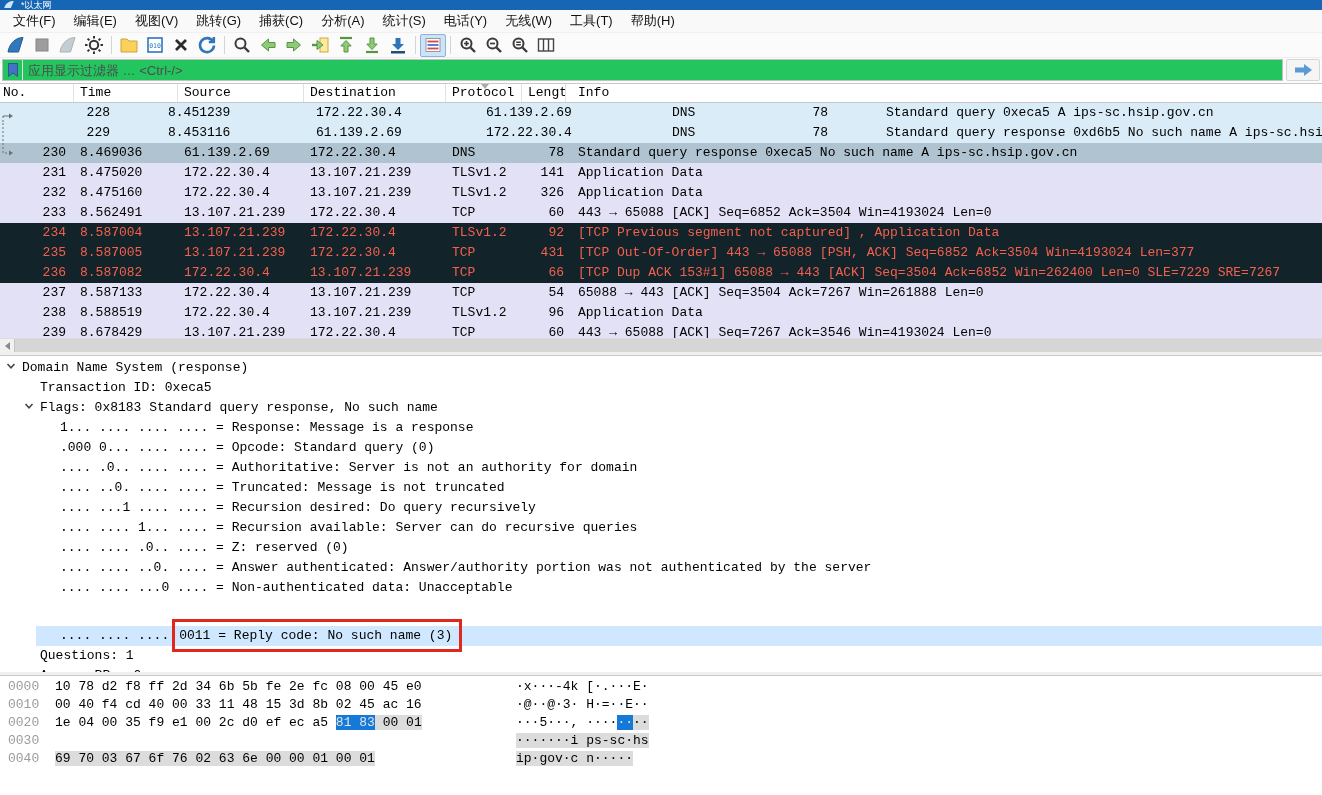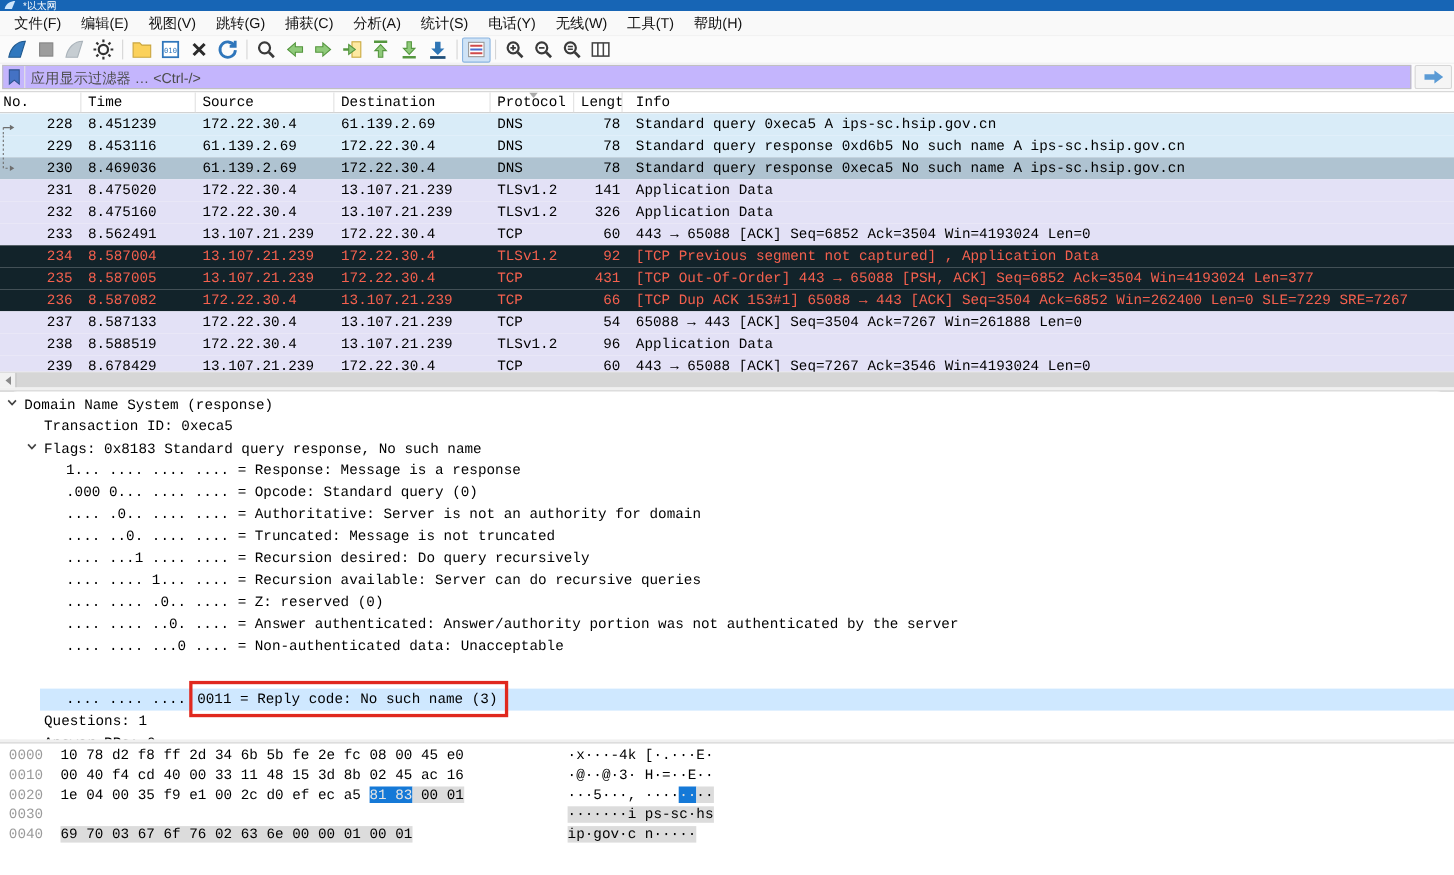--- a/index.html
+++ b/index.html
@@ -25,21 +25,21 @@
   
   .toolbar {
     height:25px; background:#fbfbfb; display:flex; align-items:center;
     padding-left:3px; border-bottom:1px solid #ededed;
   }
   .tb-btn { width:26px; height:23px; display:flex; align-items:center; justify-content:center; border:1px solid transparent; border-radius:2px; }
   .tb-btn.active { background:#cfe3f6; border-color:#8ab4e0; }
   .tb-sep { width:1px; height:18px; background:#d5d5d5; margin:0 4px; }
   
   .filterbar { height:26px; background:#fbfbfb; display:flex; align-items:center; padding:1px 2px 2px 2px; border-bottom:1px solid #c9c9c9; }
-  .filter-box { flex:1; height:22px; background:#c4b5fd; border:1px solid #c0c0c0; display:flex; align-items:center; }
+  .filter-box { flex:1; height:22px; background:#22c55e; border:1px solid #c0c0c0; display:flex; align-items:center; }
   .bookmark-btn { width:20px; height:20px; display:flex; align-items:center; justify-content:center; border-right:1px solid #e4e4e4; }
   .filter-input { flex:1; height:18px; border:none; outline:none; font-family:"Liberation Sans",sans-serif; font-size:13px; color:#333; padding-left:5px; background:transparent; }
   .filter-input::placeholder { color:#4d4d4d; opacity:1; }
   .apply-btn { width:34px; height:22px; margin-left:3px; display:flex; align-items:center; justify-content:center; border:1px solid #d6d6d6; border-radius:2px; background:#f5f5f5; }
   
   .pkt-grid { display:grid; grid-template-columns:16px 58px 104px 126px 142px 76px 44px minmax(0,1fr); }
   .pkt-header {
     height:19px; background:#fff; border-bottom:1px solid #c8c8c8;
     font-family:"Liberation Mono",monospace; font-size:13px; line-height:18px;
   }
@@ -47,21 +47,21 @@
   .hdr-cell.first { grid-column:1 / 3; padding-left:3px; }
   .hdr-cell.last { border-right:none; padding-left:12px; }
   .chev { position:absolute; top:0; left:46%; width:0; height:0; border-left:4px solid transparent; border-right:4px solid transparent; border-top:5px solid #a9a9a9; }
   .pkt-rows { height:235px; overflow:hidden; background:#fff; }
   .p-row { height:20px; font-family:"Liberation Mono",monospace; font-size:13px; line-height:20px; white-space:nowrap; cursor:default; }
   .p-row span { overflow:hidden; }
   .c-no { text-align:right; padding-right:8px; }
   .c-t, .c-s, .c-d, .c-p { padding-left:6px; }
   .c-l { text-align:right; padding-right:2px; }
   .c-i { padding-left:12px; }
-  .row-dns { background:var(--dns-row,#d9ecf8); }
+  .row-dns { background:var(--dns-row,#d9ecf8);gap:44px; }
   .row-sel { background:var(--selected-row,#afc3d1); }
   .row-tcp { background:var(--tcp-row,#e3e1f6); }
   .row-bad { background:var(--bad-row-bg,#12232a); color:var(--bad-row-fg,#f4604e); }
   .gut { display:flex; align-items:center; justify-content:flex-start; }
   
   .hscroll { height:14px; background:#f1f1f1; border-top:1px solid #dcdcdc; display:flex; align-items:center; }
   .hs-arrow { width:14px; height:13px; display:flex; align-items:center; justify-content:center; }
   .hs-arrow .tri { width:0; height:0; border-top:4px solid transparent; border-bottom:4px solid transparent; border-right:5px solid #8a8a8a; }
   .hs-thumb { flex:1; height:13px; background:#d6d6d6; border-left:1px solid #c4c4c4; }
   .splitter { height:4px; background:#f0f0f0; border-bottom:1px solid #c9c9c9; }

